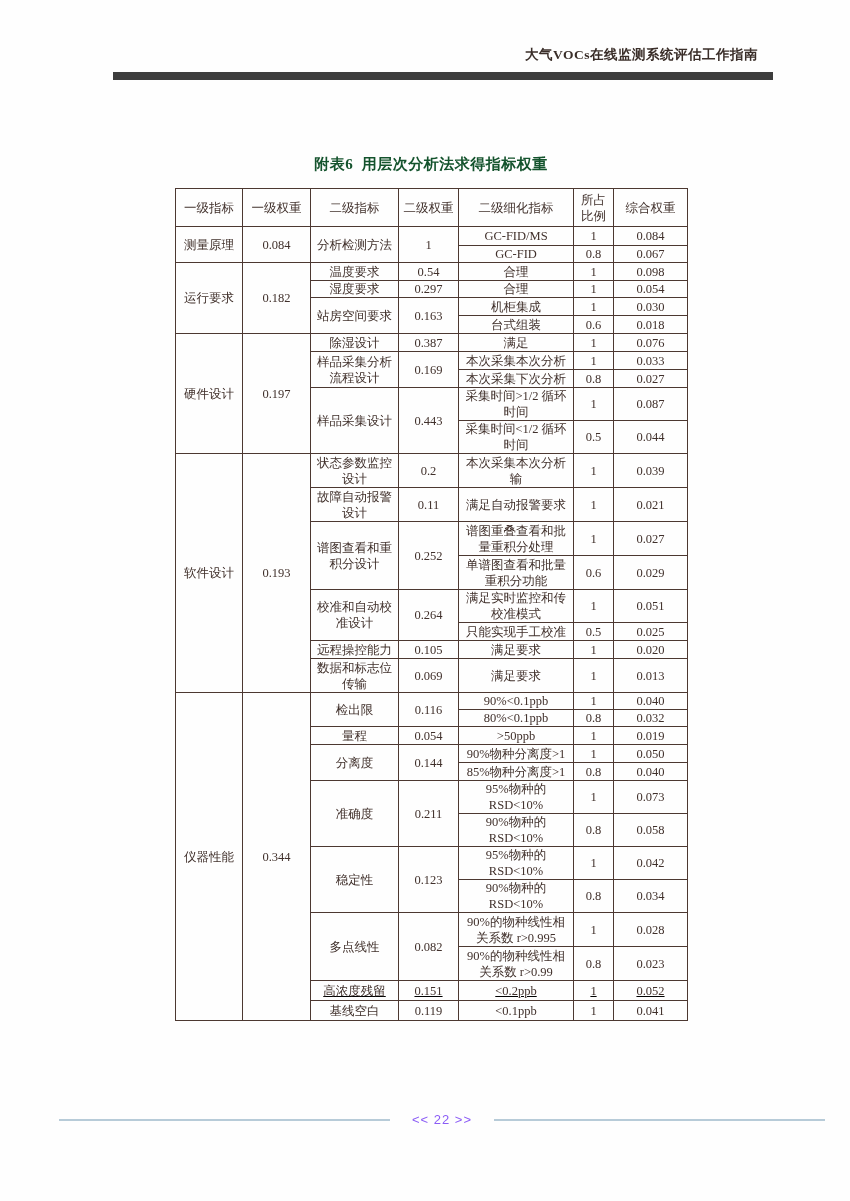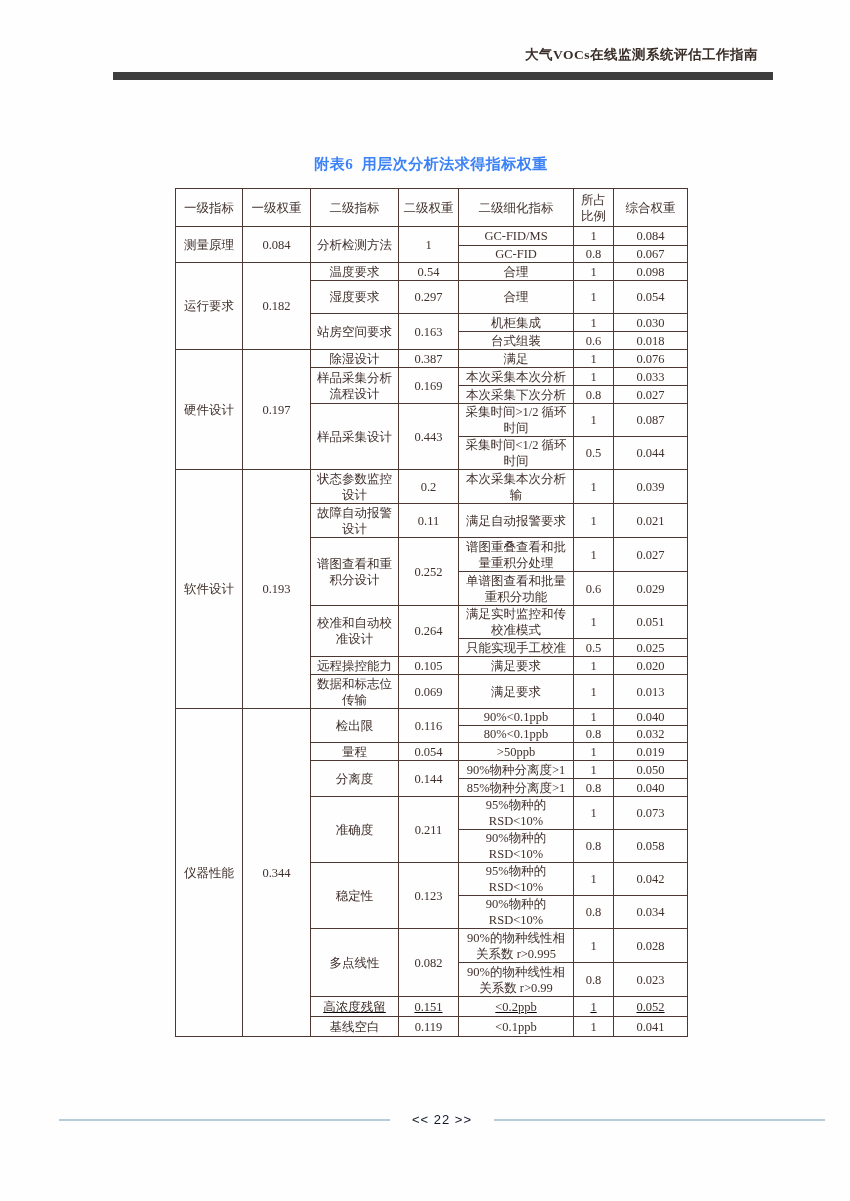--- a/index.html
+++ b/index.html
@@ -17,21 +17,21 @@
     font-size:13.5px;font-weight:bold;color:#3a2e29;
     letter-spacing:0.5px;
   }
   #header-rule{
     position:absolute;top:72px;left:113px;right:105px;height:8px;
     background:#3d3d3d;
   }
   
   #table-title{
     position:absolute;top:155px;left:175px;width:512px;
-    text-align:center;font-size:15px;font-weight:bold;color:#3b82f6;
+    text-align:center;font-size:15px;font-weight:bold;color:#14532d;
     white-space:pre;letter-spacing:0.5px;
   }
   
   #weights-table{
     position:absolute;top:188px;left:175px;
     width:512px;border-collapse:collapse;table-layout:fixed;
   }
   #weights-table th,#weights-table td{
     border:1.8px solid #4c3831;
     font-size:12.5px;font-weight:normal;color:#40302b;
@@ -41,21 +41,21 @@
     overflow:hidden;
   }
   #weights-table thead tr{height:38px;}
   
   #footer{
     position:absolute;top:1112px;left:59px;right:53px;
     display:flex;align-items:center;gap:22px;
   }
   .footer-line{flex:1;height:2px;background:#b7cbd8;}
   #page-number{
-    font-size:13px;color:#0f172a;letter-spacing:1px;white-space:pre;
+    font-size:13px;color:#8b5cf6;letter-spacing:1px;white-space:pre;
     font-family:"Liberation Sans","DejaVu Sans",sans-serif;
   }
 </style>
 </head>
 <body>
 
 <div id="page">
 
   <div id="header-title">大气VOCs在线监测系统评估工作指南</div>
   <div id="header-rule"></div>
@@ -101,21 +101,21 @@
         </tr>
         <tr style="height: 18px;">
           <td rowspan="4">运行要求</td>
           <td rowspan="4">0.182</td>
           <td>温度要求</td>
           <td>0.54</td>
           <td>合理</td>
           <td>1</td>
           <td>0.098</td>
         </tr>
-        <tr style="height: 33px;">
+        <tr style="height: 17px;">
           <td>湿度要求</td>
           <td>0.297</td>
           <td>合理</td>
           <td>1</td>
           <td>0.054</td>
         </tr>
         <tr style="height: 18px;">
           <td rowspan="2">站房空间要求</td>
           <td rowspan="2">0.163</td>
           <td>机柜集成</td>

